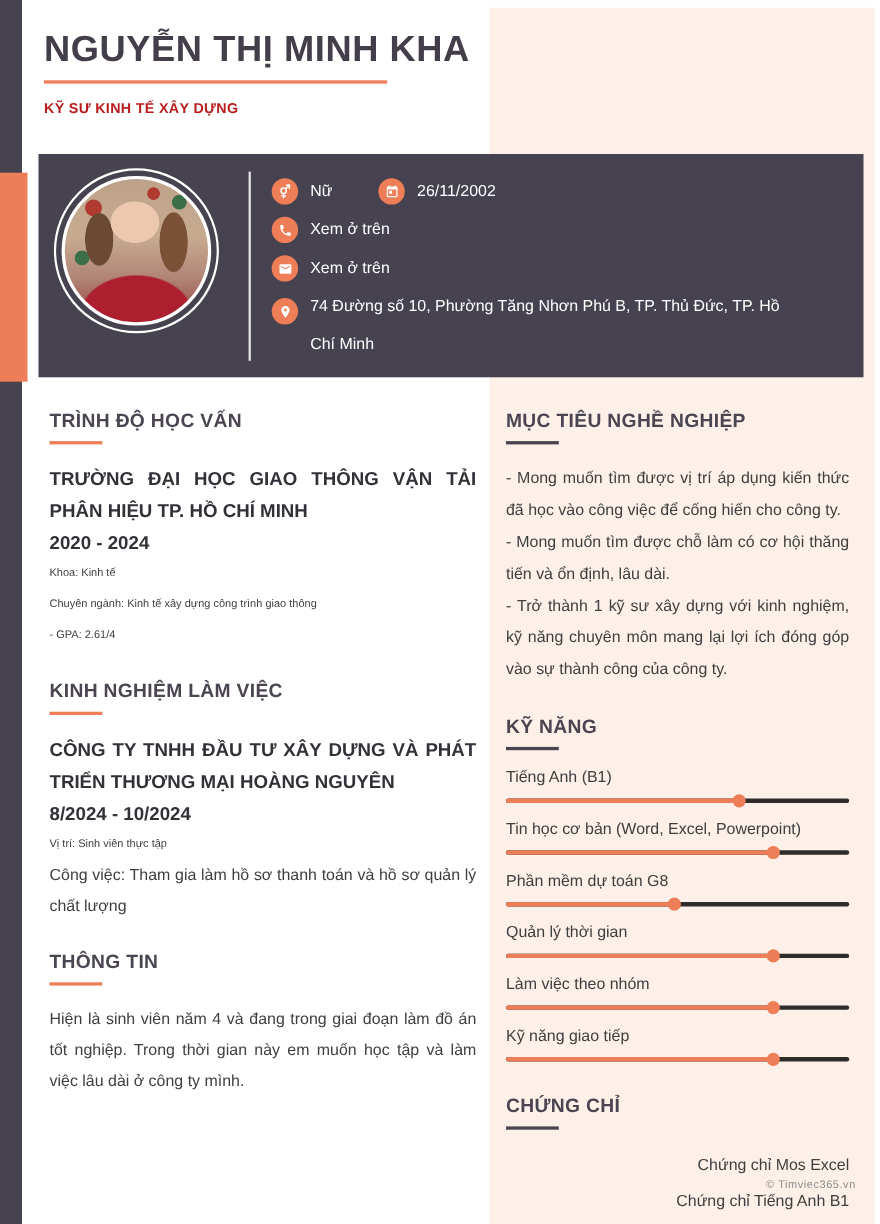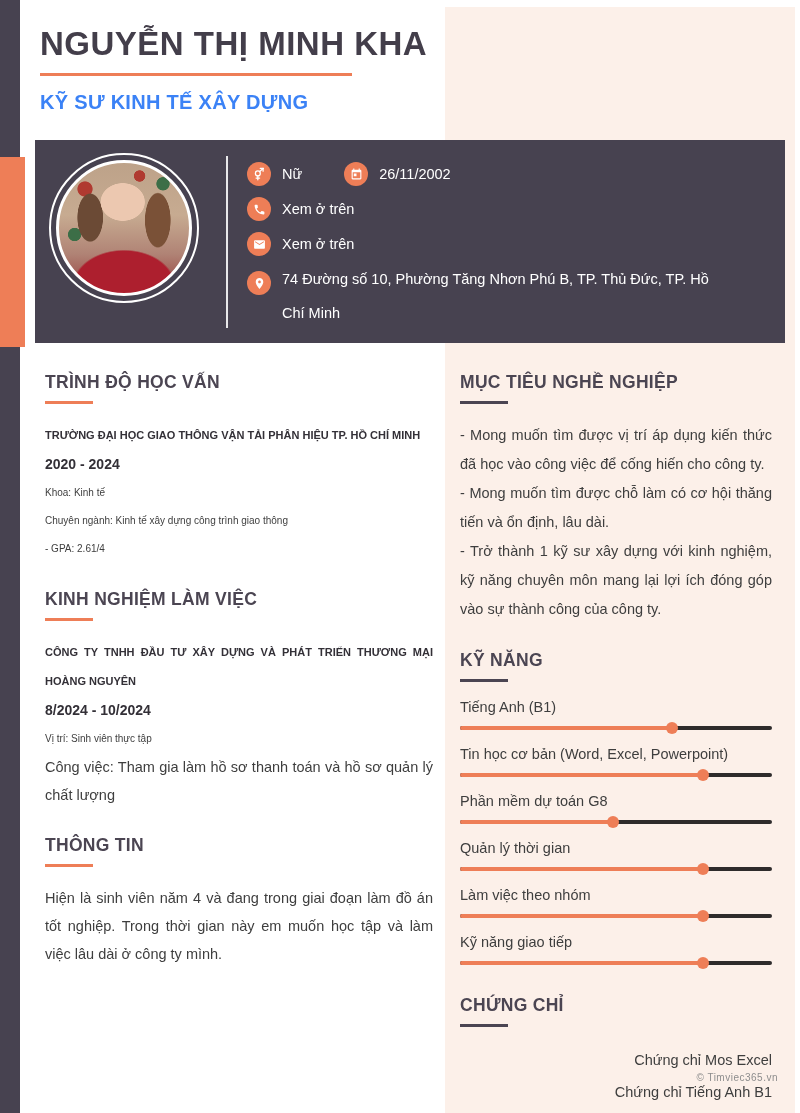--- a/index.html
+++ b/index.html
@@ -8,21 +8,21 @@
     overflow:hidden; font-family:"Liberation Sans", sans-serif; color:#3e3e3e;
   }
   
   .edge-bar{position:absolute; left:0; top:0; width:20px; height:1113px; background:#474250;}
   
   .right-panel{position:absolute; left:445px; top:7px; width:350px; height:1106px; background:#fcf0e9;}
   
   .header{position:absolute; left:40px; top:24px; width:400px;}
   .name{font-size:33px; font-weight:bold; color:#433e4a; letter-spacing:0.5px; line-height:1.2;}
   .name-rule{width:312px; height:3px; background:#ee7e57; margin-top:9px;}
-  .subtitle{margin-top:15px; font-size:20px; font-weight:bold; color:#3b82f6; letter-spacing:0.3px;}
+  .subtitle{margin-top:15px; font-size:13px; font-weight:bold; color:#b91c1c; letter-spacing:0.3px;}
   
   .band{position:absolute; left:35px; top:140px; width:713px; height:203px; background:#474250;padding-left:37px;}
   .orange-strip{position:absolute; left:0; top:157px; width:25px; height:190px; background:#ee7e57;}
   .photo-ring{position:absolute; left:14px; top:13px; width:146px; height:146px;
     border:2px solid #fff; border-radius:50%;}
   .photo{position:absolute; left:5px; top:5px; width:130px; height:130px;
     border:3px solid #fff; border-radius:50%;
     background:
       radial-gradient(ellipse 27% 23% at 49% 30%, #ecc8b0 62%, rgba(236,200,176,0) 64%),
       radial-gradient(ellipse 16% 30% at 24% 42%, #6b4a35 60%, rgba(107,74,53,0) 63%),
@@ -47,22 +47,22 @@
   .c-row.address .c-text{line-height:34px; margin-top:-5px; width:440px;}
   
   .col-left{position:absolute; left:45px; top:372px; width:388px;}
   .col-right{position:absolute; left:460px; top:372px; width:312px;}
   .sec-h{font-size:17.5px; font-weight:bold; color:#4b4552; letter-spacing:0.3px;}
   .rule{width:48px; height:3px; margin-top:8px;}
   .rule.orange{background:#ee7e57;}
   .rule.dark{background:#4b4552;}
   .sec{margin-bottom:26px;}
   .sec-body{margin-top:17px;}
-  .bold-title{font-size:11px; font-weight:bold; color:#333037; text-align:justify; line-height:29px;}
-  .bold-line{font-size:14px; font-weight:bold; color:#333037; line-height:29px;}
+  .bold-title{font-size:17px; font-weight:bold; color:#333037; text-align:justify; line-height:29px;}
+  .bold-line{font-size:17px; font-weight:bold; color:#333037; line-height:29px;}
   .plain-line{font-size:10px; line-height:28px; color:#3e3e3e;}
   .para{font-size:14.5px; line-height:28px; color:#3e3e3e; text-align:justify; margin:0;}
   .col-right .para{line-height:29px; margin:0 0 0 0;}
   
   .skill{margin-bottom:9px;margin-top:12px;}
   .skill-label{font-size:14.5px; color:#3e3e3e; margin-bottom:7px;}
   .skill-bar{position:relative; height:12px;}
   .skill-track{position:absolute; left:0; right:0; top:4px; height:4px; background:#2e2b2b; border-radius:2px;}
   .skill-fill{position:absolute; left:0; top:4px; height:4px; background:#ee7e57; border-radius:2px;}
   .skill-dot{position:absolute; top:0; width:12px; height:12px; border-radius:50%; background:#ee7e57;}

